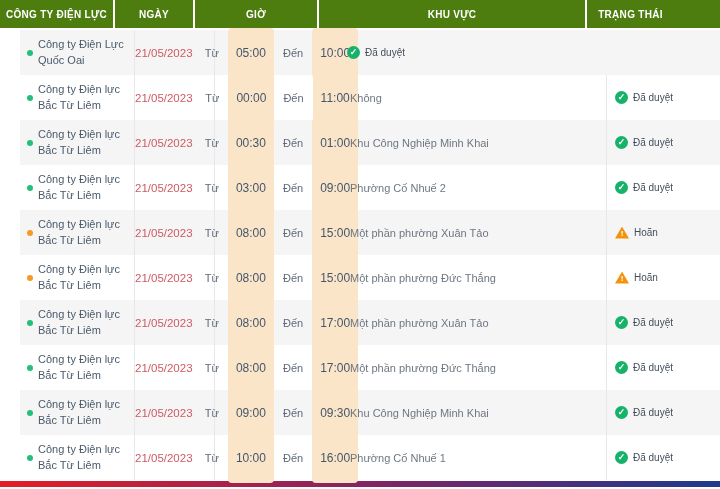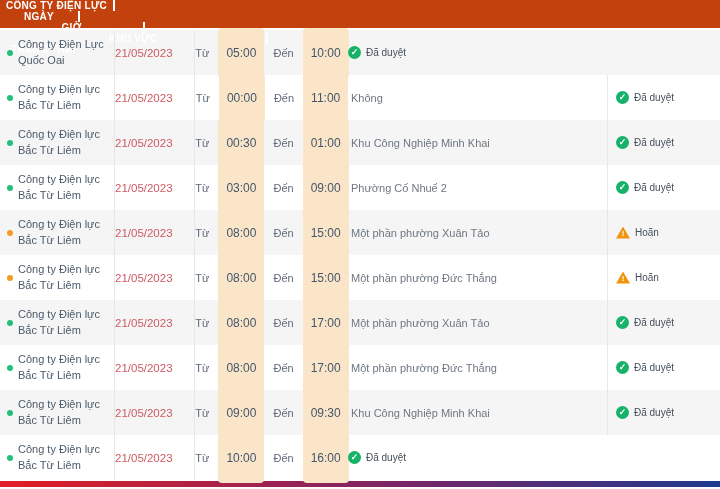--- a/index.html
+++ b/index.html
@@ -4,35 +4,35 @@
 <style>
   * { margin:0; padding:0; box-sizing:border-box; }
   html,body { background:#fff; }
   body {
     width:720px; height:489px; overflow:hidden;
     font-family:"Liberation Sans", sans-serif;
     -webkit-font-smoothing:antialiased;
   }
   .table { width:720px; }
   
-  .thead { display:flex; height:30px; background:#c2410c; border-bottom:2px solid #fff;flex-direction:column; }
+  .thead { display:flex; height:30px; background:#4d7c0f; border-bottom:2px solid #fff; }
   .th {
     display:flex; align-items:center; justify-content:center;
     color:#fff; font-size:10px; font-weight:700; letter-spacing:.3px;
     border-right:2px solid #fff; text-transform:uppercase;
   }
   .th:last-child { border-right:none;border-radius:13px; }
   
   .col-company { width:115px; }
   .col-date    { width:80px;  }
-  .col-time    { width:145px; }
+  .col-time    { width:124px; }
   .col-area    { width:268px; }
   .col-status  { width:87px;  }
   
-  .tr { display:flex; height:45px; }
+  .tr { display:flex; height:45px;margin-left:20px; }
   .tr.odd  { background:#f5f5f6; }
   .tr.even { background:#ffffff; }
   .td { display:flex; align-items:center; border-right:1px solid #e7e7e9; }
   .td:last-child { border-right:none; }
   .td.col-company { padding:0 6px 0 7px; }
   .dot { width:6px; height:6px; border-radius:50%; flex:0 0 auto; margin-right:5px; }
   .dot-green  { background:#22c07a; }
   .dot-orange { background:#f59a23; }
   .company-text { color:#4a5a6a; font-size:11px; line-height:1.45; }
   .td.col-date { justify-content:flex-start; }
@@ -287,20 +287,23 @@
     </div>
     <div class="td col-date">
       <span class="date-text">21/05/2023</span>
     </div>
     <div class="td col-time">
       <span class="time-label">Từ</span>
       <span class="chip">10:00</span>
       <span class="time-label">Đến</span>
       <span class="chip">16:00</span>
     </div>
+    <div class="td col-area">
+      <span>Phường Cố Nhuế 1</span>
+    </div>
     <div class="td col-status">
       <span class="status-icon icon-check">✓</span>
       <span class="status-text">Đã duyệt</span>
     </div>
   </div>
 </div>
 </div>
 <div class="bottom-bar"></div>
 
 </body></html>

